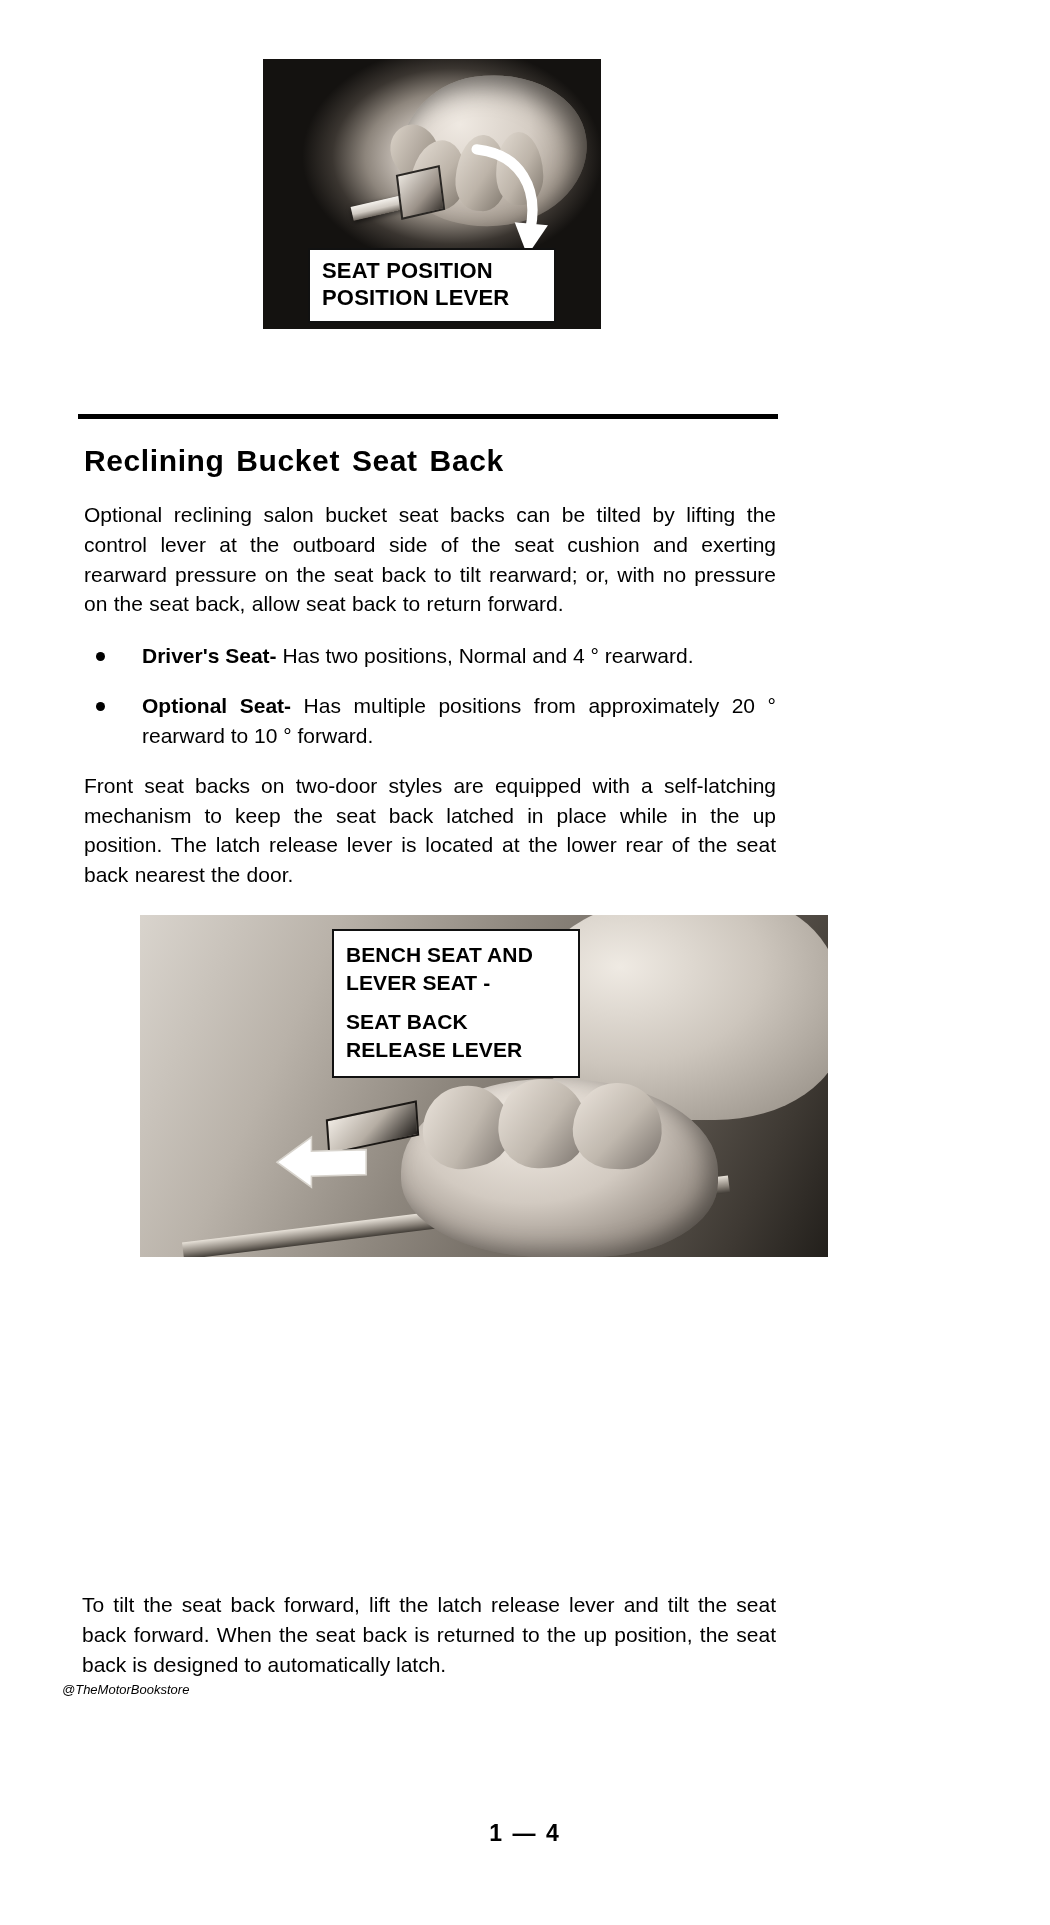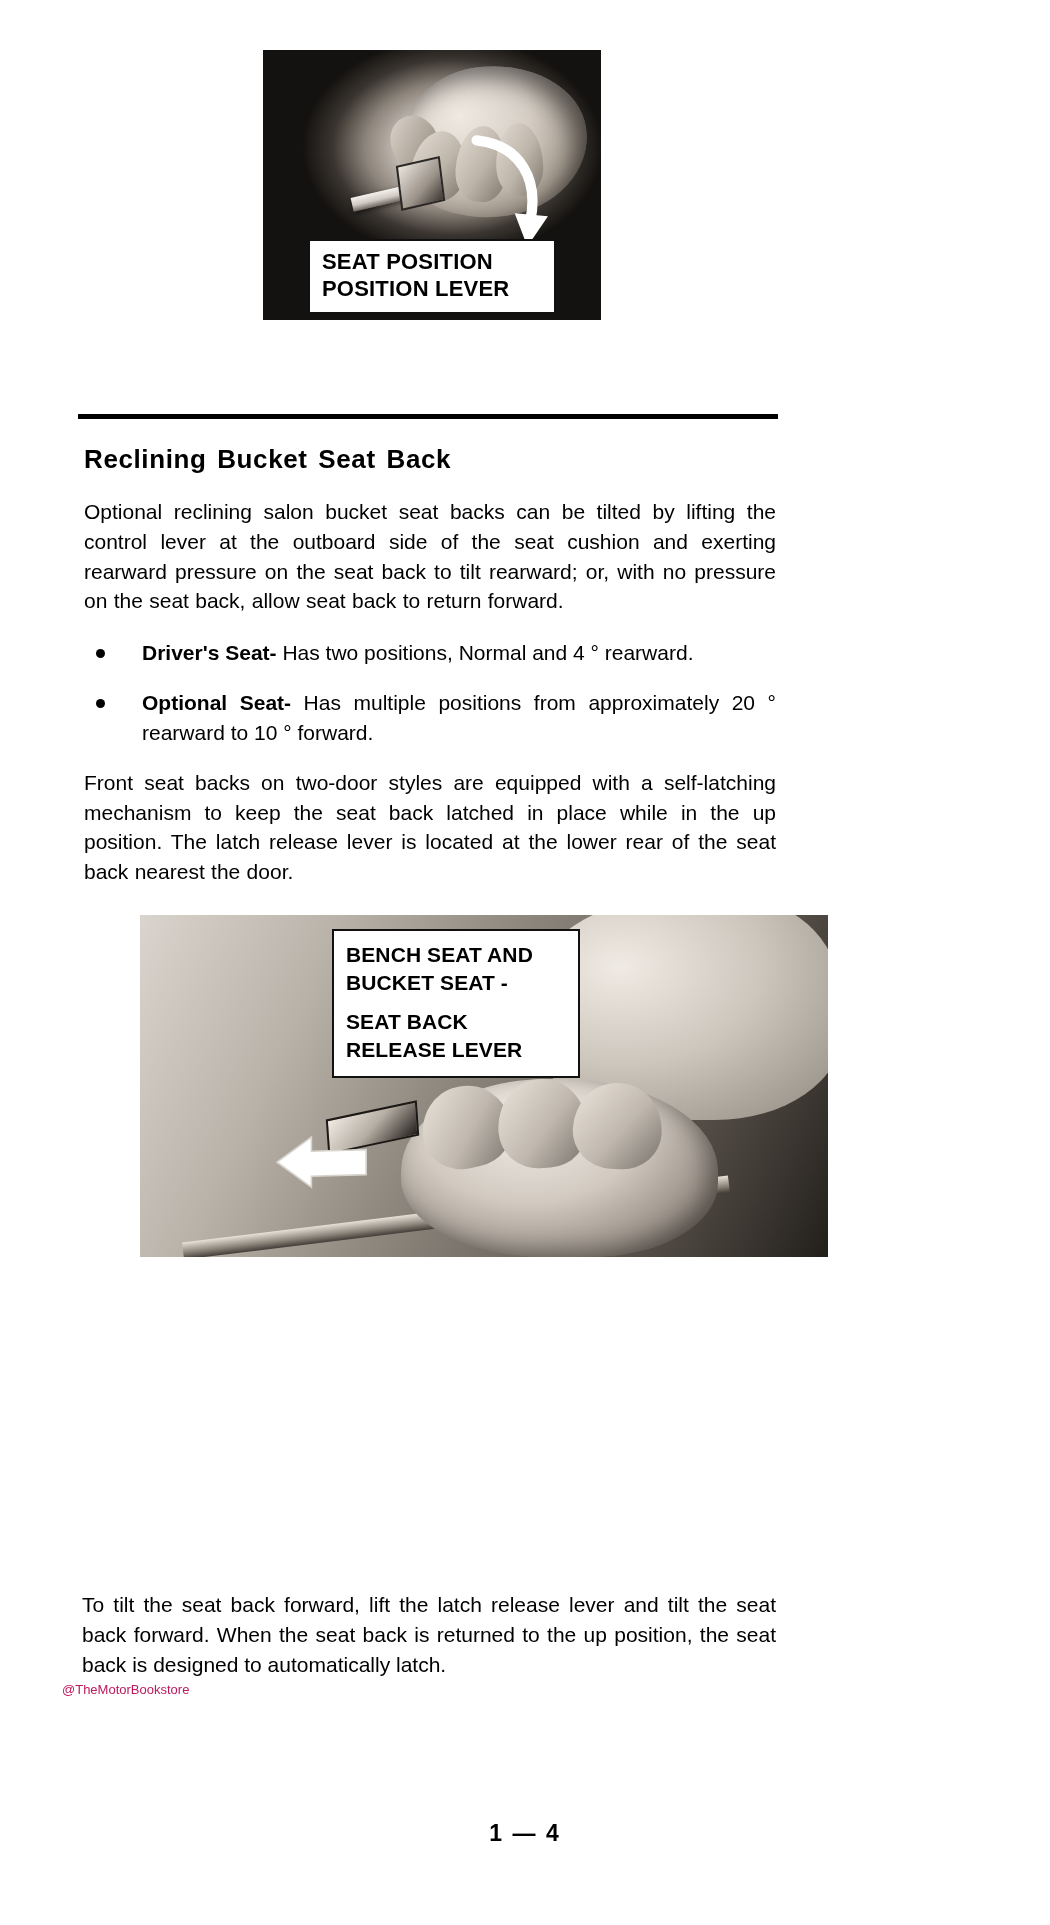--- a/index.html
+++ b/index.html
@@ -20,21 +20,21 @@
     width: 1050px;
     height: 1925px;
     position: relative;
     background: #fff;
   }
 
   
   .fig1-wrap {
     position: absolute;
     left: 263px;
-    top: 50px;
+    top: 59px;
     width: 338px;
     height: 270px;
   }
   .photo {
     width: 100%;
     height: 100%;
     position: relative;
     overflow: hidden;
     background: #101010;
   }
@@ -145,21 +145,21 @@
   }
 
   
   .content {
     position: absolute;
     left: 84px;
     top: 444px;
     width: 692px;
   }
   h2.section-head {
-    font-size: 26px;
+    font-size: 30px;
     font-weight: bold;
     margin: 0 0 22px 0;
     letter-spacing: .6px;
     word-spacing: 3px;
   }
   p.body {
     font-size: 21px;
     line-height: 1.42;
     margin: 0 0 22px 0;
     text-align: justify;
@@ -361,28 +361,28 @@
       <div class="p2-hand"></div>
       <div class="p2-f a"></div>
       <div class="p2-f b"></div>
       <div class="p2-f c"></div>
       <div class="p2-lever"></div>
       <svg class="p2-arrow" viewBox="0 0 120 70">
         <polygon points="2,36 46,4 46,22 116,20 116,52 46,54 46,68" fill="#ffffff" stroke="#d8d4cd" stroke-width="2"></polygon>
       </svg>
       <div class="caption-box cap2">
         <div class="cap-line">BENCH SEAT AND</div>
-        <div class="cap-line">BUCKET SEAT -</div>
+        <div class="cap-line">LEVER SEAT -</div>
         <div class="cap-line gap">SEAT BACK</div>
         <div class="cap-line">RELEASE LEVER</div>
       </div>
     </div>
   </div>
 
   <div class="closing">
     <p>To tilt the seat back forward, lift the latch release lever and tilt the seat back forward. When the seat back is returned to the up position, the seat back is designed to automatically latch.</p>
   </div>
 
-  <div class="watermark" style="color: #be185d;">@TheMotorBookstore</div>
+  <div class="watermark" style="color: #000000; font-style: italic;">@TheMotorBookstore</div>
 
   <div class="page-number">1 — 4</div>
 
 </div>
 
 </body></html>

